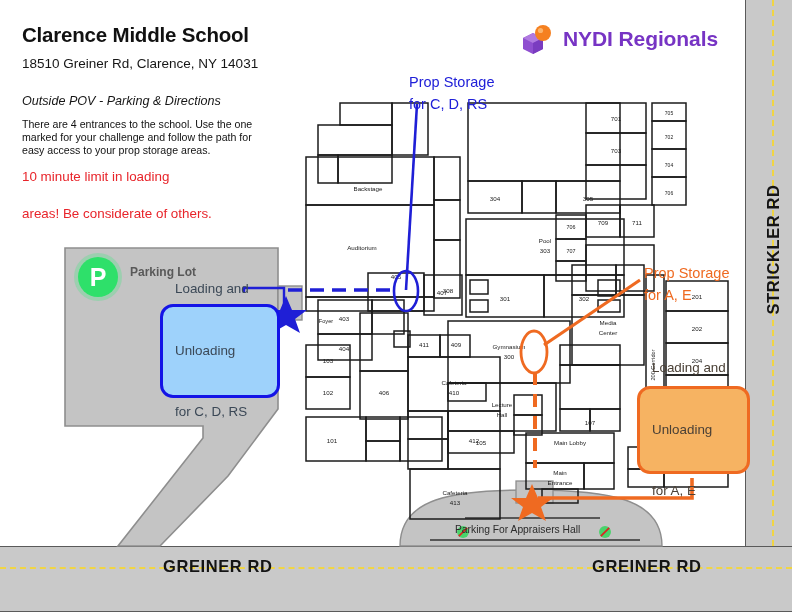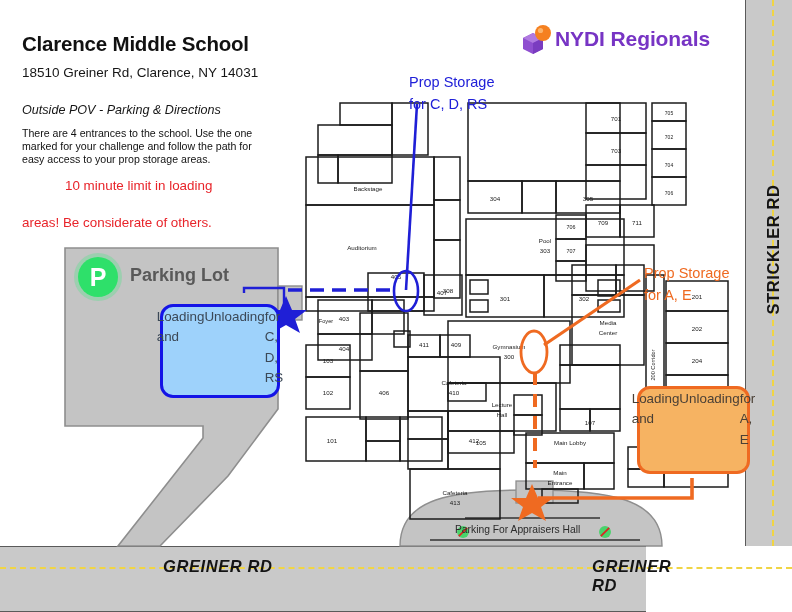--- a/index.html
+++ b/index.html
@@ -5,61 +5,61 @@
   html,body{margin:0;padding:0;}
   body{
     width:792px;height:612px;
     background:#ffffff;
     font-family:"Liberation Sans", sans-serif;
     overflow:hidden;position:relative;
   }
   #root{position:absolute;inset:0;width:792px;height:612px;}
 
   
-  .hdr{position:absolute;left:22px;top:32px;width:290px;}
+  .hdr{position:absolute;left:22px;top:23px;width:290px;}
   .school-title{font-size:20.5px;font-weight:bold;color:#111;letter-spacing:-0.2px;line-height:1.15;}
   .school-addr{font-size:13.5px;color:#161616;margin-top:9px;line-height:1.2;}
   .pov{font-size:12.6px;font-style:italic;color:#161616;margin-top:22px;line-height:1.2;}
   .desc{font-size:10.6px;color:#111;margin-top:9px;line-height:1.22;width:252px;}
   .warn{font-size:13.4px;color:#e8242a;line-height:1.05;}
-  .warn.l1{margin-top:13px;margin-left:43px;}
+  .warn.l1{margin-top:13px;}
   .warn.l2{margin-top:23px;}
 
   
-  .logo{position:absolute;left:519px;top:22px;display:flex;align-items:center;}
+  .logo{position:absolute;left:519px;top:22px;display:flex;align-items:center;gap:8px;}
   .logo-mark{position:relative;width:36px;height:34px;}
   .logo-text{font-size:21px;font-weight:bold;color:#7734c4;letter-spacing:-0.1px;}
 
   
-  .road-bottom{position:absolute;left:0;top:546px;width:646px;height:66px;background:#c9c9c9;
-      border-top:1.4px solid #5a5a5a;border-bottom:1.4px solid #5a5a5a;box-sizing:border-box;font-style:italic;}
+  .road-bottom{position:absolute;left:0;top:546px;width:792px;height:66px;background:#c9c9c9;
+      border-top:1.4px solid #5a5a5a;border-bottom:1.4px solid #5a5a5a;box-sizing:border-box;}
   .road-bottom .dash{position:absolute;left:0;top:20px;width:792px;height:0;
       border-top:2px dashed #f0d544;}
   .road-lbl-b{position:absolute;top:10px;font-size:16.5px;font-weight:bold;color:#141414;letter-spacing:0.6px;}
   .road-lbl-b.left{left:163px;}
   .road-lbl-b.right{left:592px;}
 
   .road-right{position:absolute;left:745px;top:0;width:47px;height:546px;background:#c9c9c9;
       border-left:1.4px solid #5a5a5a;box-sizing:border-box;}
   .road-right .dash{position:absolute;left:26px;top:0;width:0;height:546px;border-left:2px dashed #f0d544;}
   .road-lbl-r{position:absolute;left:-58px;top:240px;width:170px;text-align:center;
       transform:rotate(-90deg);font-size:16.5px;font-weight:bold;color:#141414;letter-spacing:0.6px;}
 
   
   .lot{position:absolute;left:0;top:0;width:792px;height:612px;pointer-events:none;}
 
   .lot-p{position:absolute;left:78px;top:257px;width:40px;height:40px;border-radius:50%;
       background:#2ee06a;box-shadow:0 0 0 4px rgba(70,230,130,.32);
       display:flex;align-items:center;justify-content:center;}
   .lot-p span{color:#fff;font-size:25px;font-weight:bold;line-height:1;}
-  .lot-label{position:absolute;left:130px;top:265px;font-size:18px;font-weight:bold;color:#595959;}
+  .lot-label{position:absolute;left:130px;top:265px;font-size:12px;font-weight:bold;color:#595959;}
 
   
   .callout{position:absolute;border-radius:13px;box-sizing:border-box;
-      display:flex;justify-content:center;}
+      display:flex;flex-direction:column;justify-content:center;gap:41px;}
   .callout div{line-height:1.52;}
   .co-blue{left:160px;top:304px;width:120px;height:94px;background:#9ed2fb;
       border:3.4px solid #1414e6;padding:0 12px;}
   .co-blue div{font-size:13.4px;color:#3b4856;}
   .co-orange{left:637px;top:386px;width:113px;height:88px;background:#f6b362;
       border:3.4px solid #ef6a21;padding:0 12px;}
   .co-orange div{font-size:13.4px;color:#4a4036;}
 
   
   .ann{position:absolute;line-height:1.5;}

